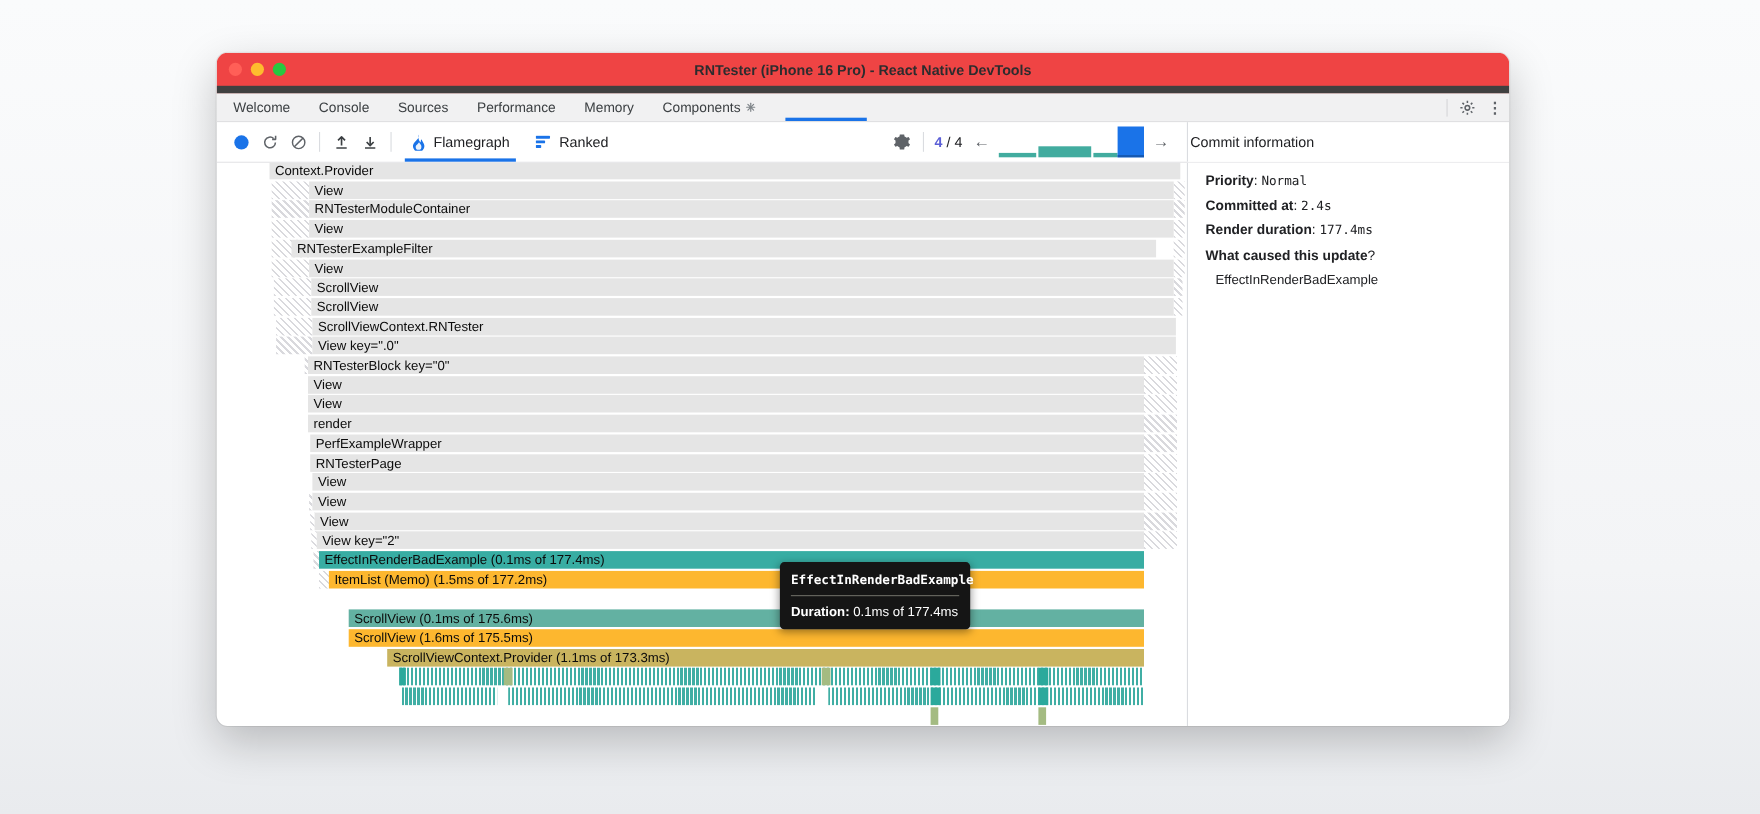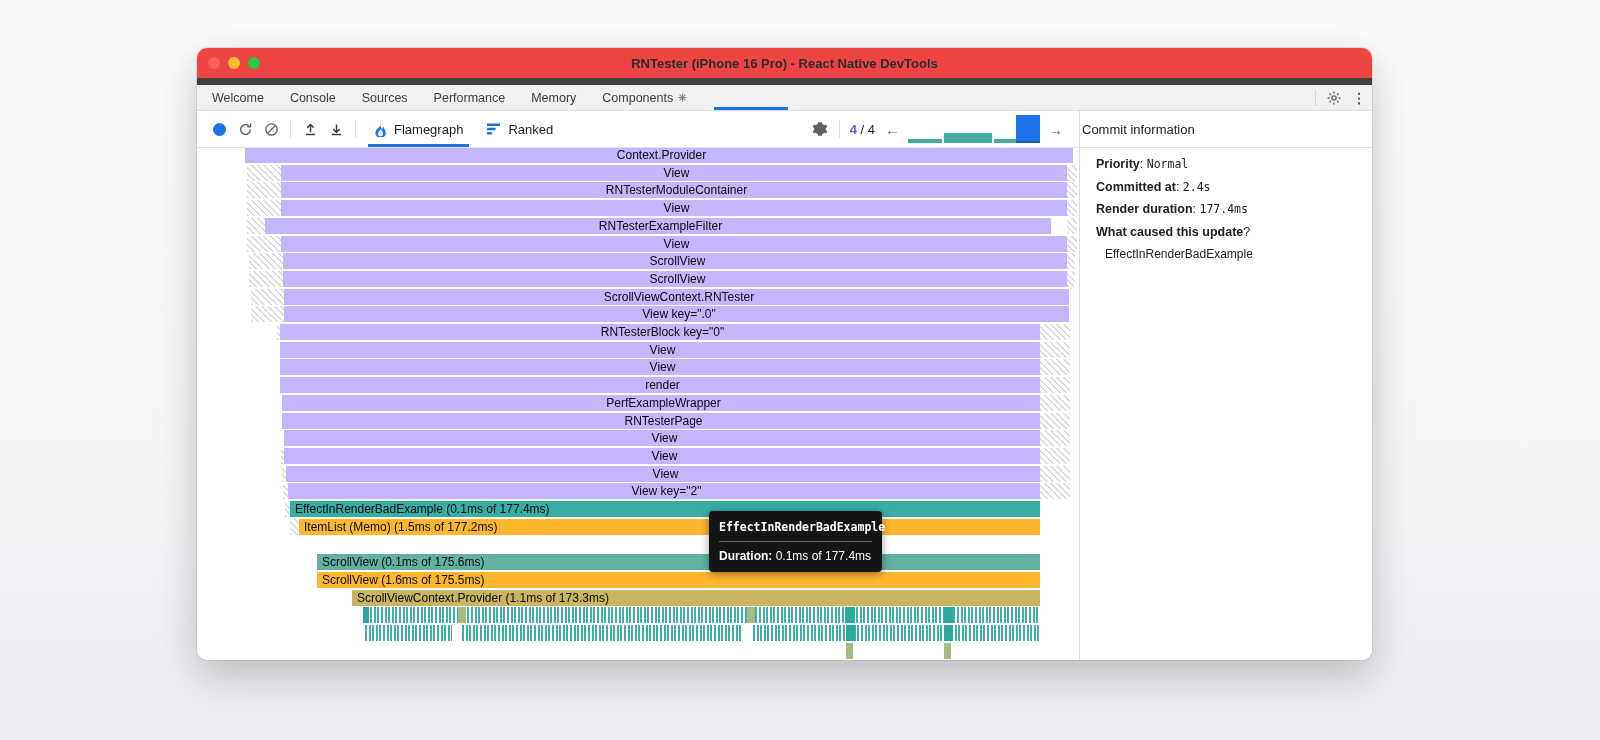--- a/index.html
+++ b/index.html
@@ -63,21 +63,21 @@
   }
   
   .content{position:relative;height:519px;display:flex;}
   .flame-wrap{position:relative;width:882px;height:100%;overflow:hidden;}
   .fbar{position:absolute;box-sizing:border-box;}
   .fbar.solid{overflow:hidden;}
   .flabel{
     display:block;padding-left:5px;font-size:12px;line-height:16px;color:#0b0b0b;
     white-space:nowrap;overflow:hidden;
   }
-  .c-gray{background:#c4b5fd;text-align:center;}
+  .c-gray{background:#e5e5e5;}
   .c-teal{background:#38ada3;}
   .c-teal_muted{background:#63b1a2;}
   .c-yellow{background:#fdb72f;}
   .c-khaki{background:#c9b45f;}
   .c-olive{background:#a4bb82;}
   .c-teal_dark{background:#2ba99c;}
   .hatch{
     background:repeating-linear-gradient(45deg,#d9d9dd 0,#d9d9dd 1.5px,#ffffff 1.5px,#ffffff 4.5px);
   }
   .striped-seg{

